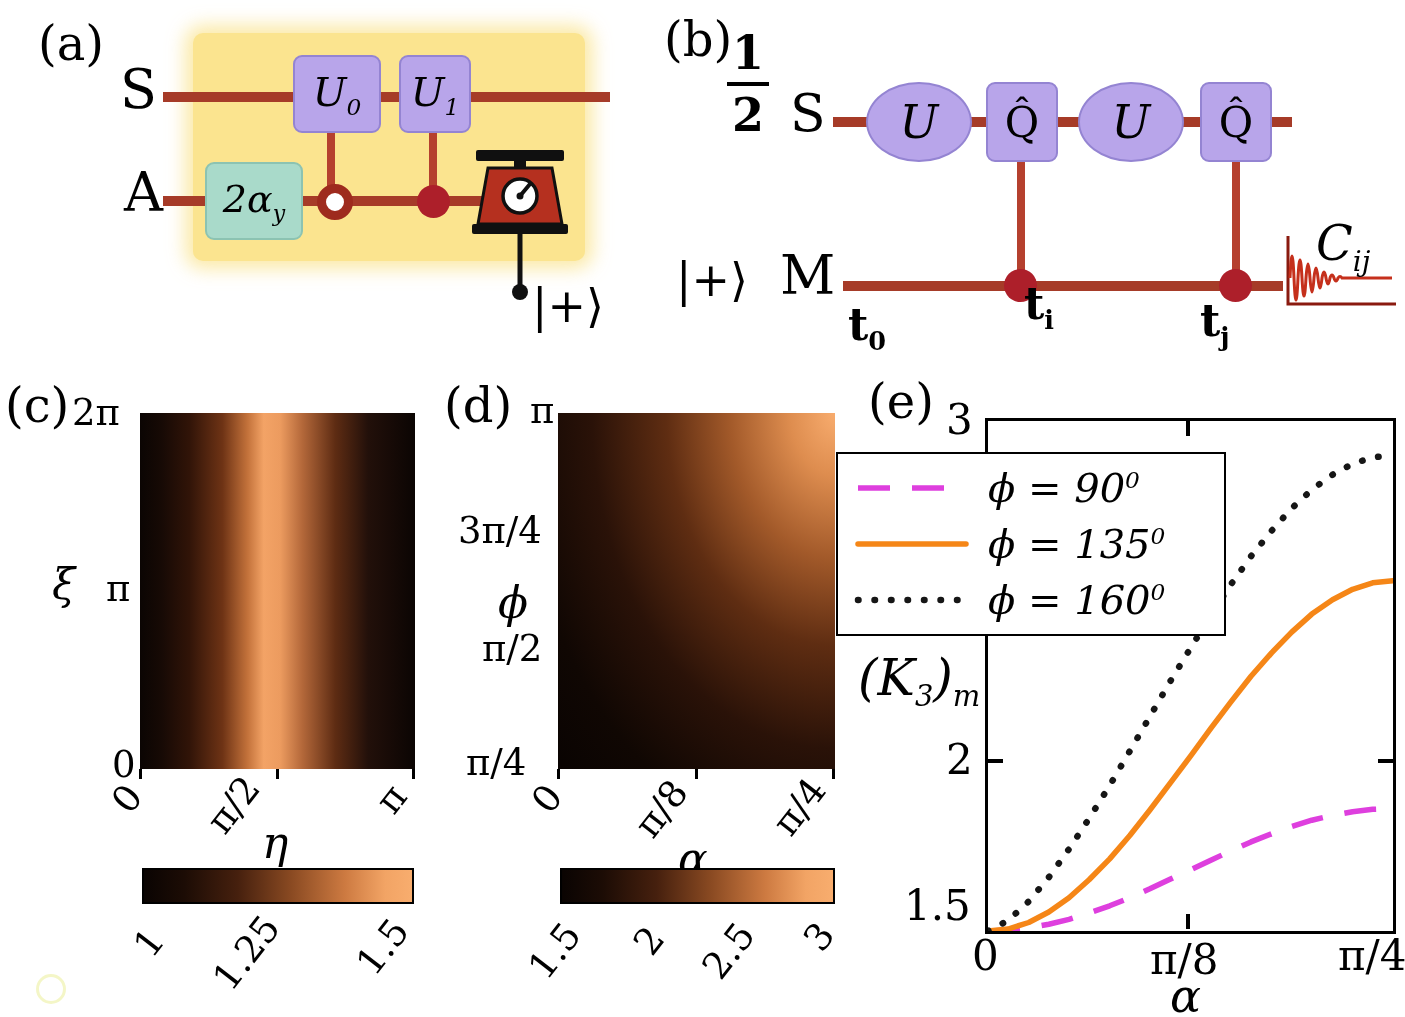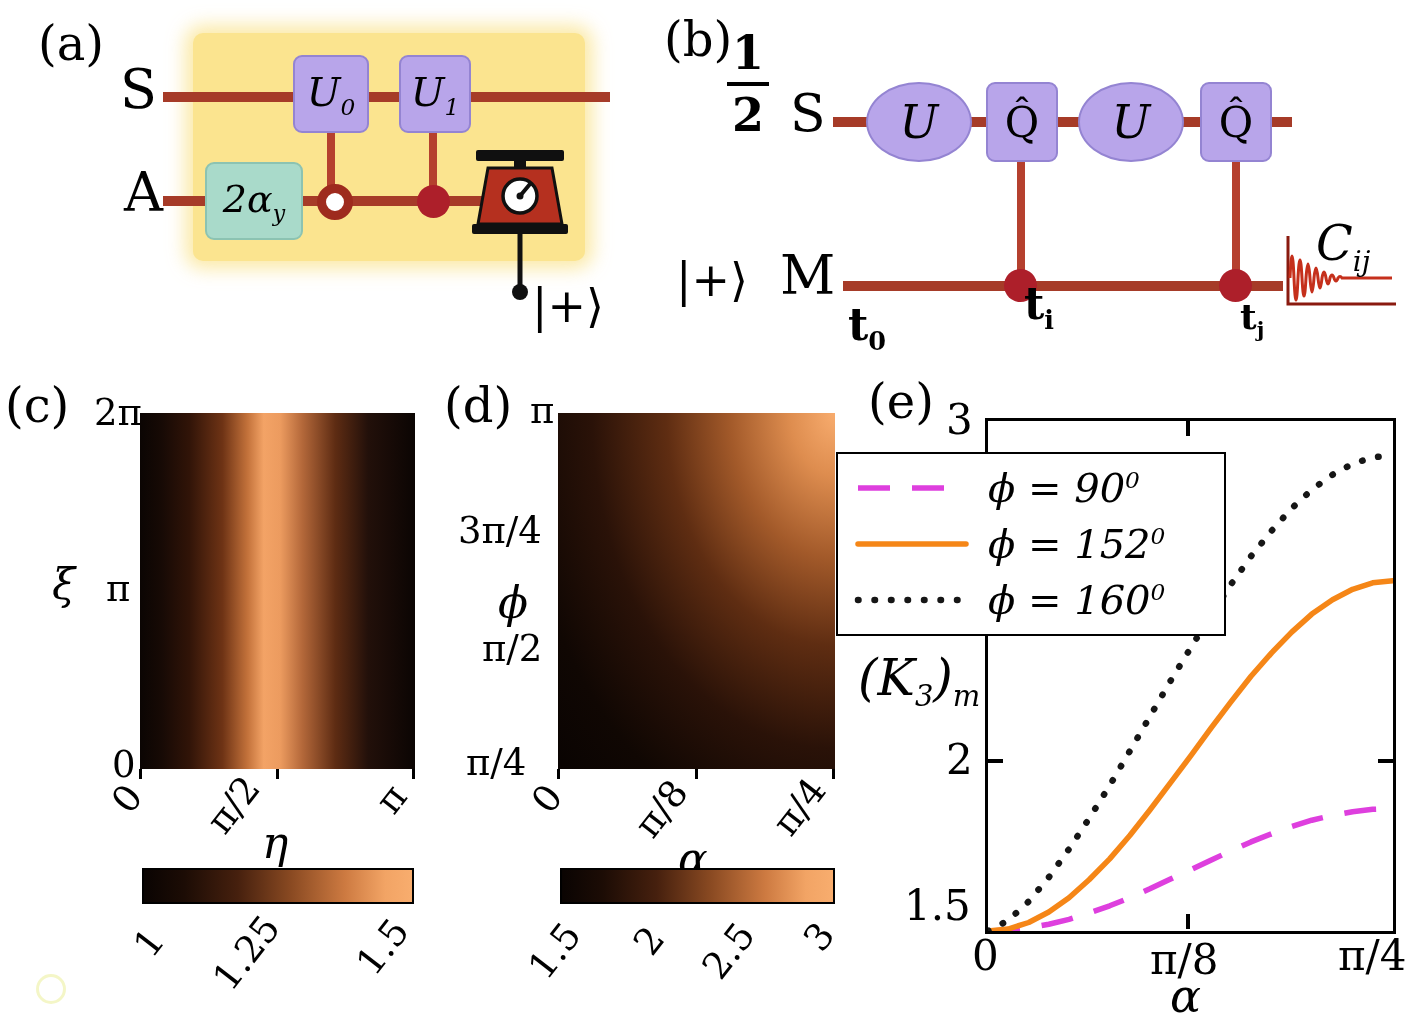--- a/index.html
+++ b/index.html
@@ -53,21 +53,21 @@
   <span class="lbl panel-letter" style="left:38px;top:18px">(a)</span>
   <span class="lbl" style="left:120px;top:62px;font-size:54px">S</span>
   <div class="wire" style="left:163px;top:92px;width:447px;height:10px"></div>
   <div class="vline" style="left:327px;top:120px;width:8px;height:84px"></div>
   <div class="vline" style="left:429px;top:120px;width:8px;height:84px"></div>
   <span class="lbl" style="left:124px;top:165px;font-size:54px">A</span>
   <div class="wire" style="left:163px;top:196px;width:357px;height:10px"></div>
   <div class="gate" style="left:205px;top:162px;width:98px;height:78px;background:#A9DACA;border-color:#8cc3b2;font-size:38px">
     <span class="gtxt"><span>2α</span><sub>y</sub></span>
   </div>
-  <div class="gate" style="left:293px;top:55px;width:76px;height:78px">
+  <div class="gate" style="left:293px;top:55px;width:88px;height:78px">
     <span class="gtxt"><span>U</span><sub>0</sub></span>
   </div>
   <div class="gate" style="left:399px;top:55px;width:72px;height:78px">
     <span class="gtxt"><span>U</span><sub>1</sub></span>
   </div>
   <div class="ctrl-open" style="left:317px;top:184px;width:36px;height:36px"></div>
   <div class="ctrl-dot" style="left:417px;top:185px;width:33px;height:33px"></div>
 
   <svg style="position:absolute;left:470px;top:140px" width="100" height="165" viewBox="0 0 100 165">
     <rect x="6" y="10" width="88" height="11" rx="2" fill="#101010"></rect>
@@ -109,33 +109,33 @@
   <span class="lbl" style="left:780px;top:248px;font-size:54px">M</span>
   <div class="wire" style="left:843px;top:281px;width:440px;height:10px"></div>
   <div class="ctrl-dot" style="left:1004px;top:269px;width:33px;height:33px"></div>
   <div class="ctrl-dot" style="left:1219px;top:269px;width:33px;height:33px"></div>
   <span class="lbl bold" style="left:848px;top:302px;font-size:44px">
     <span>t</span><sub>0</sub>
   </span>
   <span class="lbl bold" style="left:1024px;top:281px;font-size:44px">
     <span>t</span><sub>i</sub>
   </span>
-  <span class="lbl bold" style="left:1240px;top:298px;font-size:36px">
+  <span class="lbl bold" style="left:1200px;top:298px;font-size:44px">
     <span>t</span><sub>j</sub>
   </span>
   <svg style="position:absolute;left:1278px;top:230px" width="122" height="88" viewBox="0 0 122 88">
     <path d="M10,6 L10,74 L118,74" fill="none" stroke="#8a1a0f" stroke-width="3"></path>
     <path d="M12,48 Q14,4 16,48 Q18,92 20,48 Q22,12 24,48 Q26,84 28,48 Q30,20 32,48 Q34,76 36,48 Q38,28 40,48 Q42,68 44,48 Q46,36 48,48 Q50,60 52,48 Q54,42 56,48 Q58,54 60,48 Q62,45 64,48 L114,48" fill="none" stroke="#C5301C" stroke-width="3"></path>
   </svg>
   <span class="lbl it" style="left:1316px;top:218px;font-size:48px">
     <span>C</span><sub>ij</sub>
   </span>
 
   <span class="lbl panel-letter" style="left:5px;top:380px">(c)</span>
-  <span class="lbl tickc" style="left:94px;top:394px">2π</span>
+  <span class="lbl tickc" style="left:72px;top:394px">2π</span>
   <span class="lbl it" style="left:52px;top:563px;font-size:42px">ξ</span>
   <span class="lbl tickc" style="left:106px;top:570px">π</span>
   <span class="lbl tickc" style="left:112px;top:746px">0</span>
   <div class="heatmap hm-c" style="left:140px;top:413px;width:275px;height:356px"></div>
   <div class="tickmark" style="left:139px;top:769px;width:3px;height:10px"></div>
   <div class="tickmark" style="left:276px;top:769px;width:3px;height:10px"></div>
   <div class="tickmark" style="left:412px;top:769px;width:3px;height:10px"></div>
   <span class="lbl tickc rot" style="left:116px;top:780px">0</span>
   <span class="lbl tickc rot" style="left:204px;top:786px">π/2</span>
   <span class="lbl tickc rot" style="left:380px;top:780px">π</span>
@@ -186,21 +186,21 @@
     <div class="leg-row">
       <svg width="120" height="20">
           <line x1="6" y1="10" x2="114" y2="10" stroke="#DE3FDE" stroke-width="5.5" stroke-dasharray="32 22" stroke-linecap="butt"></line>
         </svg>
       <span class="leg-label"><span>ϕ = 90</span><sup>0</sup></span>
     </div>
     <div class="leg-row">
       <svg width="120" height="20">
           <line x1="6" y1="10" x2="114" y2="10" stroke="#F58617" stroke-width="5.5" stroke-linecap="round"></line>
         </svg>
-      <span class="leg-label"><span>ϕ = 152</span><sup>0</sup></span>
+      <span class="leg-label"><span>ϕ = 135</span><sup>0</sup></span>
     </div>
     <div class="leg-row">
       <svg width="120" height="20">
           <line x1="6" y1="10" x2="114" y2="10" stroke="#161616" stroke-width="6.5" stroke-dasharray="0.5 16" stroke-linecap="round"></line>
         </svg>
       <span class="leg-label"><span>ϕ = 160</span><sup>0</sup></span>
     </div>
   </div>
   <span class="lbl ticke" style="left:972px;top:934px">0</span>
   <span class="lbl ticke" style="left:1150px;top:938px">π/8</span>

